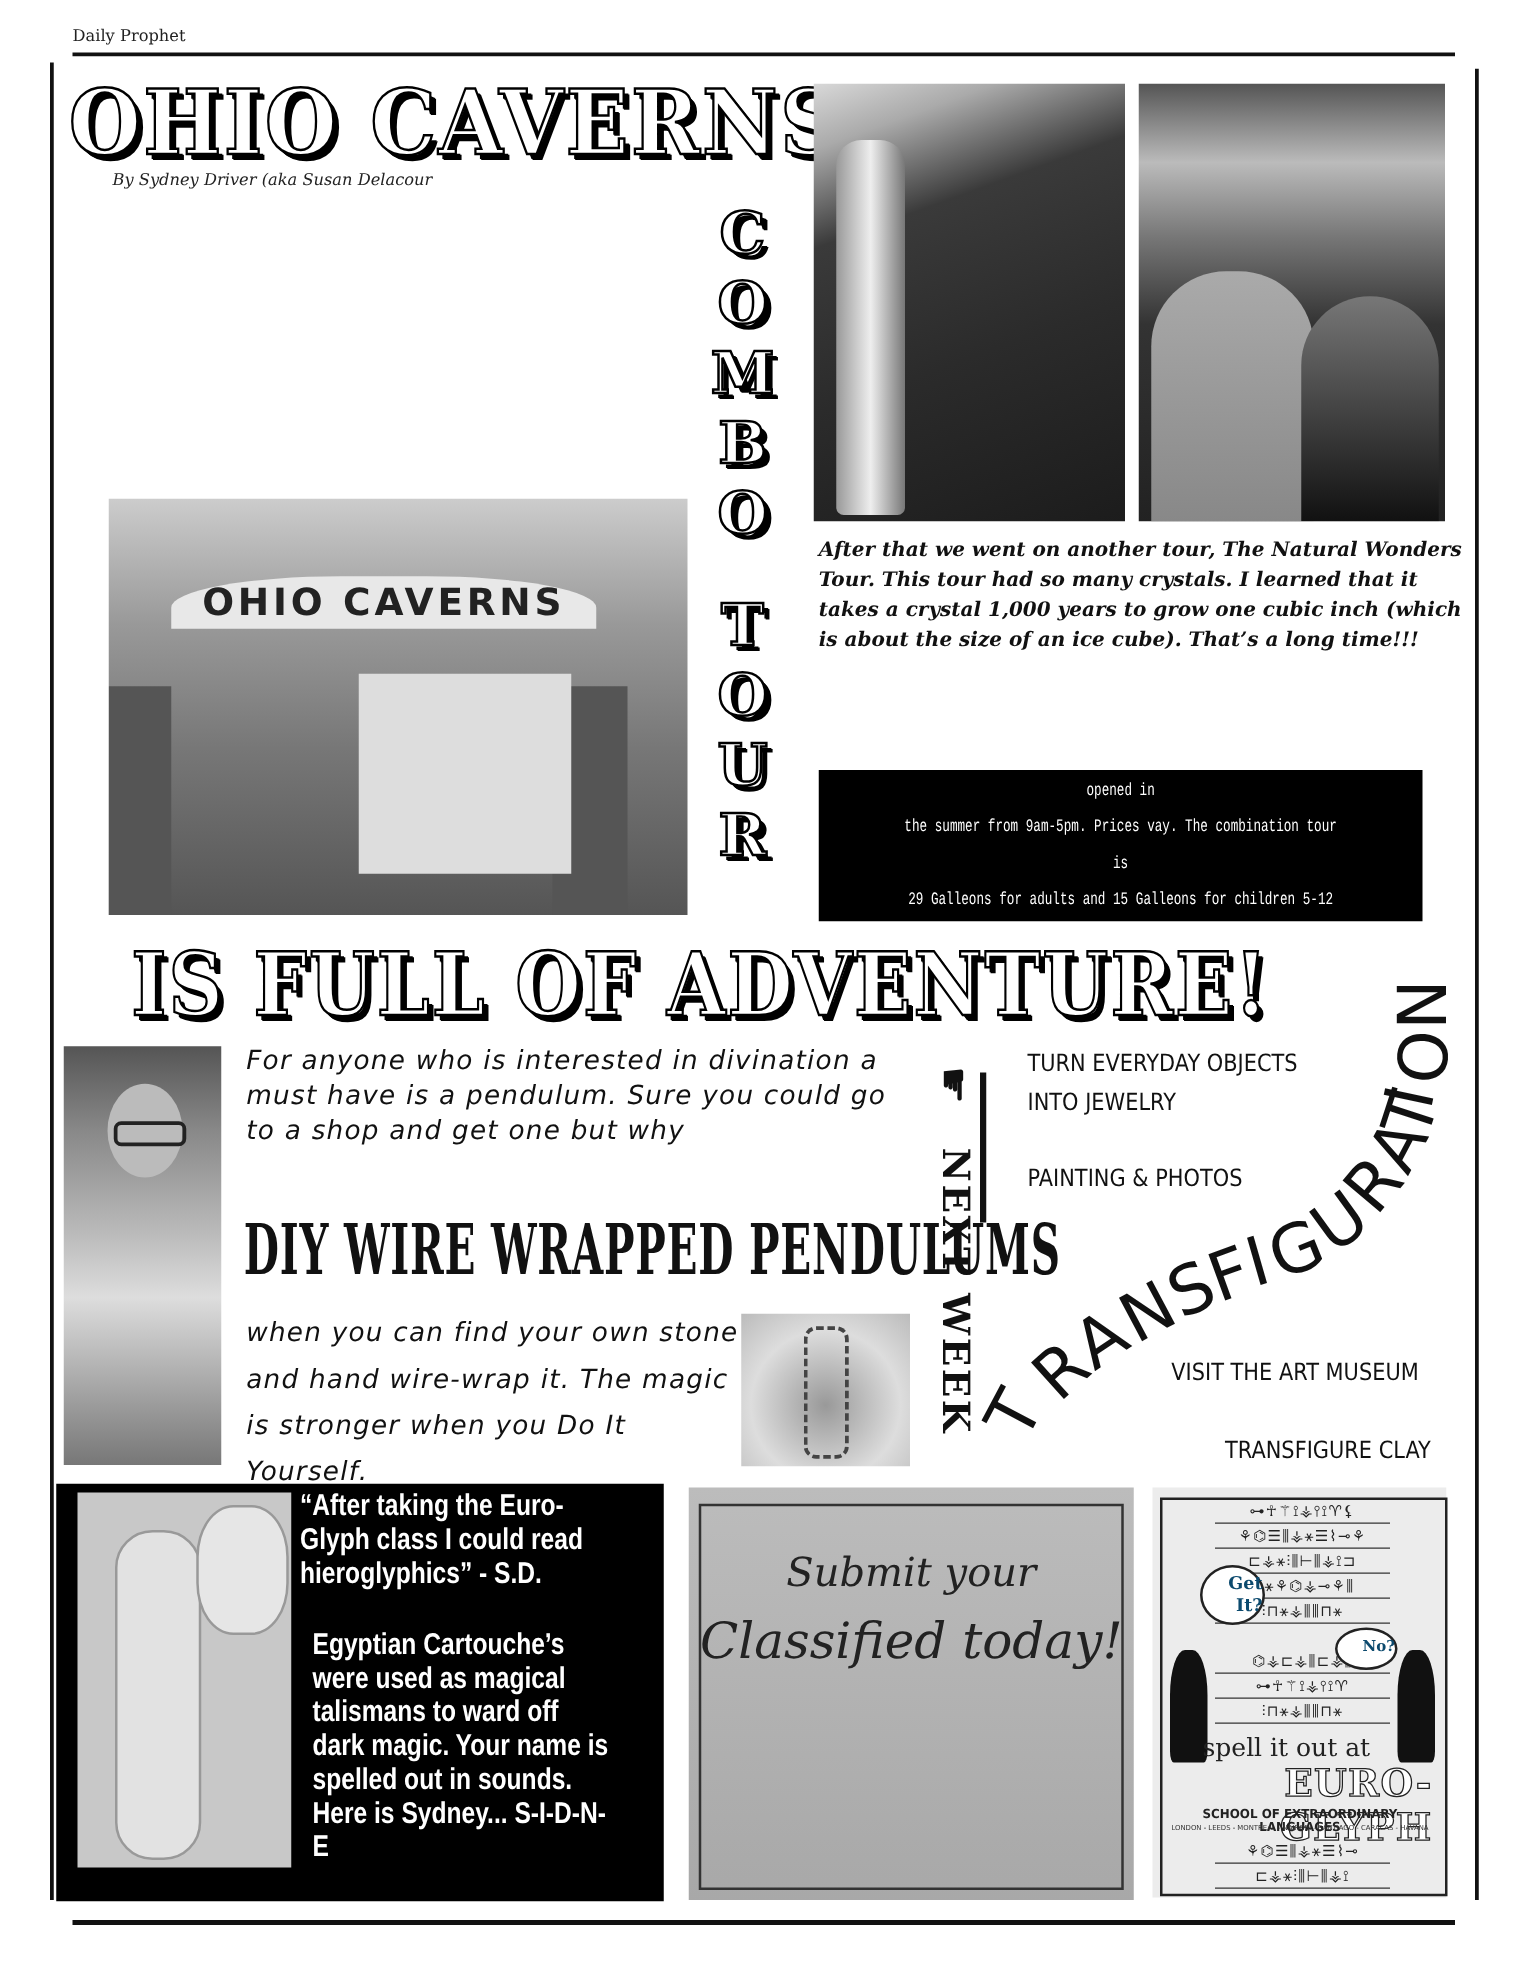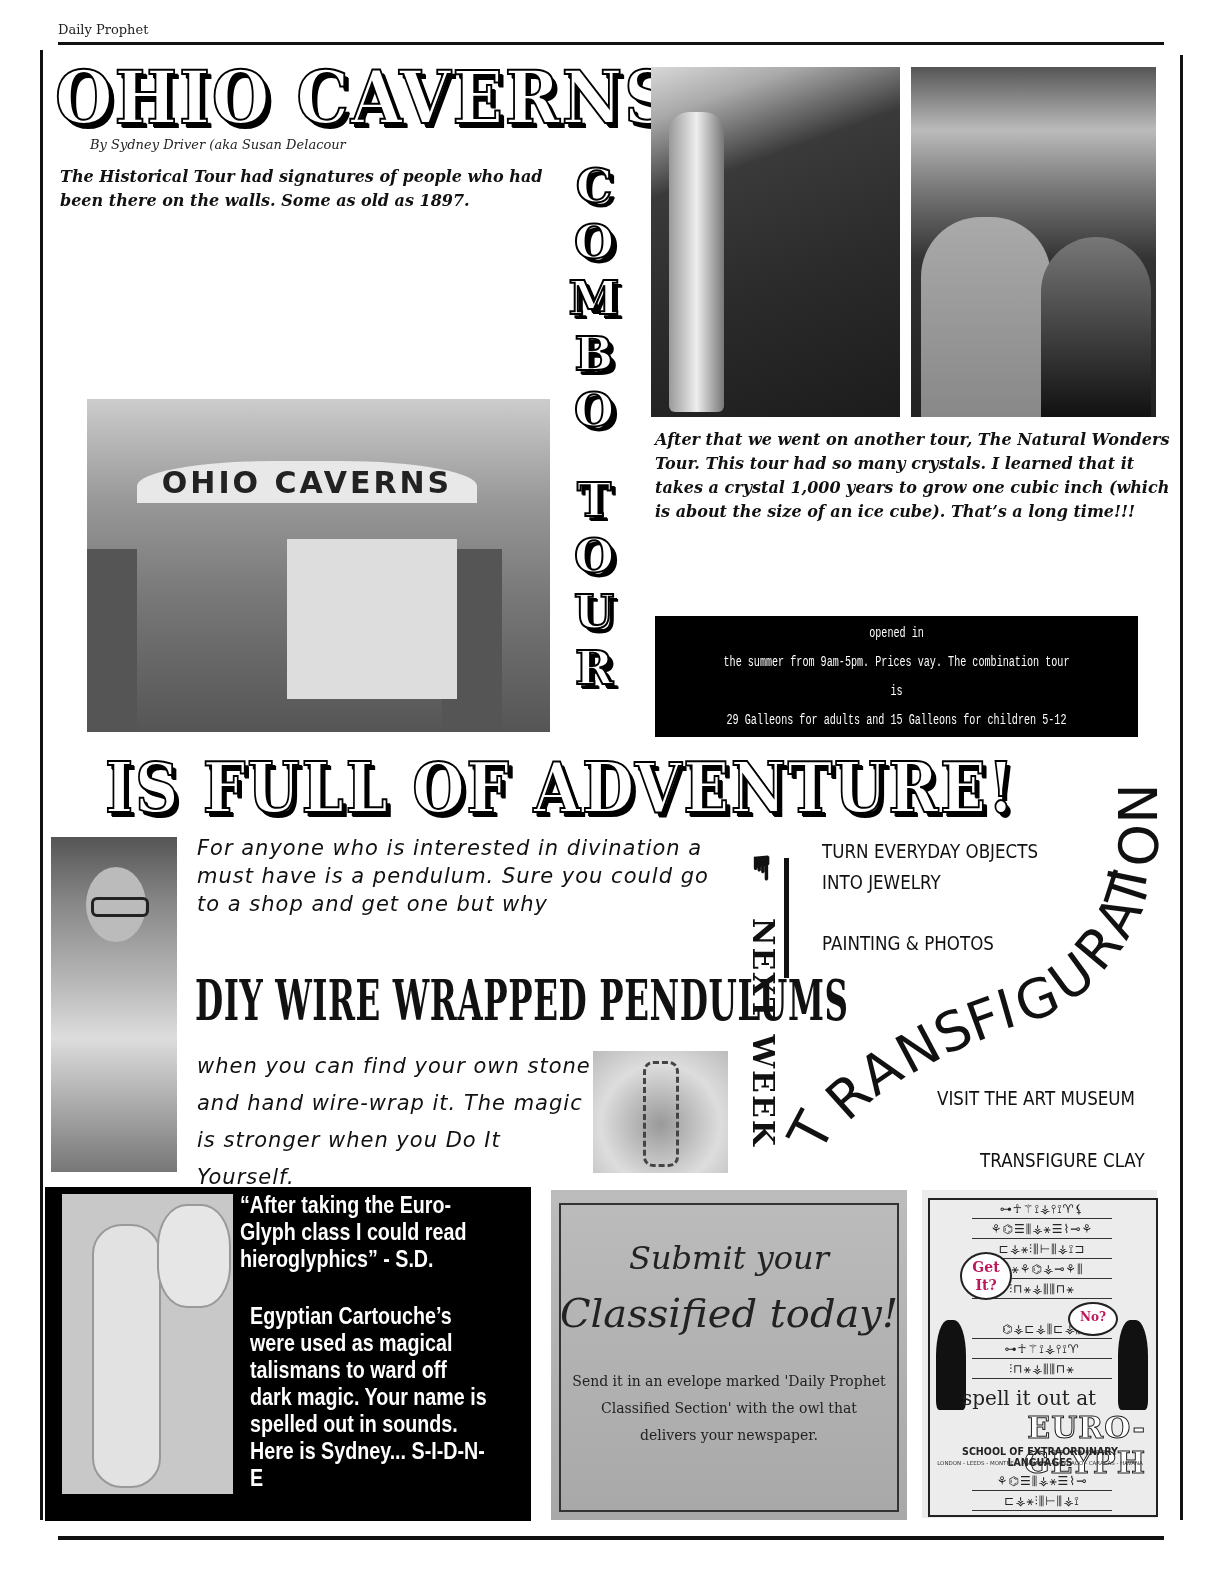--- a/index.html
+++ b/index.html
@@ -92,21 +92,21 @@
   .classified{left:551px;top:1190px;width:356px;height:330px;background:linear-gradient(180deg,#bcbcbc,#a8a8a8);}
   .classified .frame{position:absolute;left:8px;top:13px;width:336px;height:305px;border:2px solid #333;}
   .classified .script{position:absolute;width:356px;text-align:center;font-family:"DejaVu Serif",serif;font-style:italic;color:#222;}
   .classified .s1{top:28px;font-size:32px;margin-top:21px;}
   .classified .s2{top:100px;font-size:40px;}
   .classified .small{position:absolute;top:178px;left:20px;width:316px;text-align:center;font-family:"DejaVu Serif",serif;font-size:14px;line-height:27px;color:#222;}
 
   .euroglyph{left:922px;top:1190px;width:235px;height:328px;background:#ececec;}
   .euroglyph .frame{position:absolute;left:6px;top:8px;width:226px;height:315px;border:2px solid #222;}
   .euroglyph .glyph-row{position:absolute;left:50px;width:140px;height:18px;border-bottom:1px solid #333;font-family:"DejaVu Sans",sans-serif;font-size:12px;letter-spacing:1px;color:#222;text-align:center;line-height:18px;white-space:nowrap;overflow:hidden;}
-  .euroglyph .bubble{position:absolute;background:#fff;border:2px solid #222;border-radius:50%;text-align:center;font-family:"DejaVu Serif",serif;font-weight:bold;color:#be185d;}
+  .euroglyph .bubble{position:absolute;background:#fff;border:2px solid #222;border-radius:50%;text-align:right;font-family:"DejaVu Serif",serif;font-weight:bold;color:#0c4a6e;}
   .euroglyph .b1{left:38px;top:62px;width:52px;height:48px;font-size:14px;line-height:18px;padding-top:4px;box-sizing:border-box;}
   .euroglyph .b2{left:146px;top:112px;width:46px;height:30px;font-size:12px;line-height:26px;}
   .euroglyph .fig{position:absolute;top:130px;width:30px;height:90px;background:#111;border-radius:40% 40% 10% 10%;}
   .euroglyph .spell{position:absolute;left:40px;top:196px;width:160px;text-align:left;font-family:"DejaVu Serif",serif;font-size:20px;color:#222;}
   .euroglyph .brand{position:absolute;left:12px;top:220px;width:212px;text-align:right;font-family:"DejaVu Serif",serif;font-weight:bold;font-size:30px;color:#fff;-webkit-text-stroke:1px #222;letter-spacing:1px;}
   .euroglyph .school{position:absolute;left:12px;top:256px;width:212px;text-align:center;font-family:"DejaVu Sans",sans-serif;font-weight:bold;font-size:10px;color:#222;transform:scaleX(0.95);}
   .euroglyph .cities{position:absolute;left:12px;top:270px;width:212px;text-align:center;font-family:"DejaVu Sans",sans-serif;font-size:5.5px;color:#333;}
 </style>
 </head>
 <body>
@@ -114,21 +114,20 @@
 <div class="abs masthead">Daily Prophet</div>
 <div class="abs rule-top"></div>
 <div class="abs vrule-left"></div>
 <div class="abs vrule-right"></div>
 <div class="abs rule-bottom"></div>
 
 <div class="abs western title">OHIO CAVERNS</div>
 <div class="abs byline">By Sydney Driver (aka Susan Delacour</div>
 
 <div class="abs body-text col1">
-  <p>The Historical Tour had signatures of people who had been there on the walls.  Some as old as 1897.</p>
 </div>
 
 <div class="abs western vertical">
   <span>C</span>
   <span>O</span>
   <span>M</span>
   <span>B</span>
   <span>O</span>
   <span class="gap"></span>
   <span>T</span>
@@ -209,21 +208,20 @@
   <div class="piece1"></div>
   <div class="piece2"></div>
 </div>
 <div class="abs quote">“After taking the Euro-Glyph class I could read hieroglyphics” - S.D.</div>
 <div class="abs cartouche-text">Egyptian Cartouche’s were used as magical talismans to ward off dark magic.  Your name is spelled out in sounds. Here is Sydney... S-I-D-N-E</div>
 
 <div class="abs classified">
   <div class="frame"></div>
   <div class="script s1">Submit your</div>
   <div class="script s2">Classified today!</div>
-  <div class="small">Send it in an evelope marked 'Daily Prophet Classified Section' with the owl that delivers your newspaper.</div>
 </div>
 
 <div class="abs euroglyph">
   <div class="frame"></div>
   <div class="glyph-row" style="top:10px">⊶☥⚚⟟⚶⫯⟟♈⚸</div>
   <div class="glyph-row" style="top:30px">⚘⌬☰⫼⚶⚹☰⌇⊸⚘</div>
   <div class="glyph-row" style="top:50px">⊏⚶⚹⫶⫼⊢⫼⚶⟟⊐</div>
   <div class="glyph-row" style="top:70px">⊏⚹⚘⌬⚶⊸⚘⫼</div>
   <div class="glyph-row" style="top:90px">⫶⊓⚹⚶⫼⫼⊓⚹</div>
   <div class="glyph-row" style="top:130px">⌬⚶⊏⚶⫼⊏⚶⫼</div>

